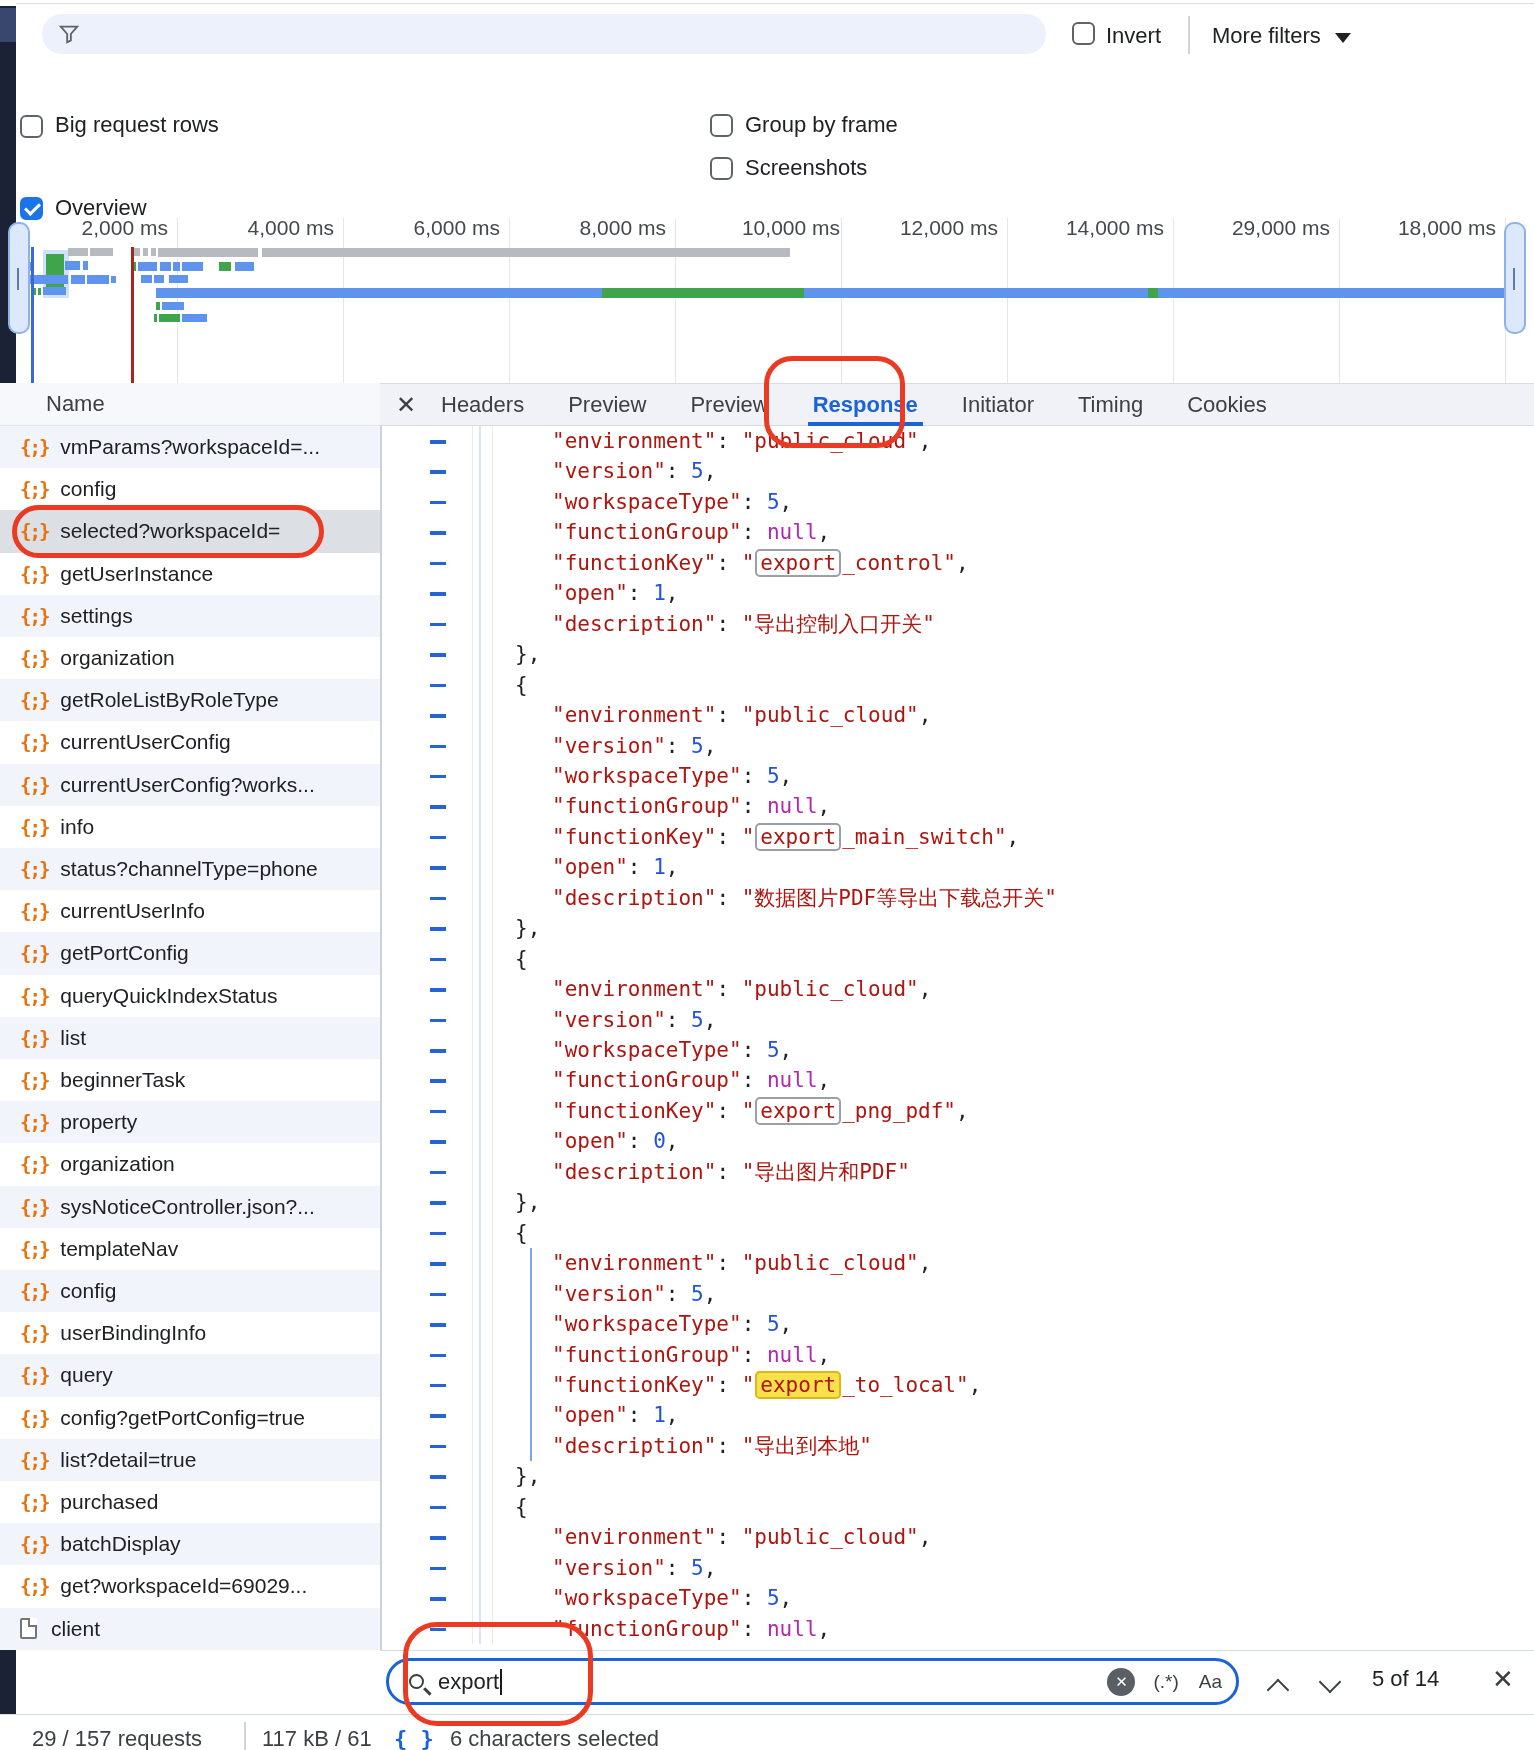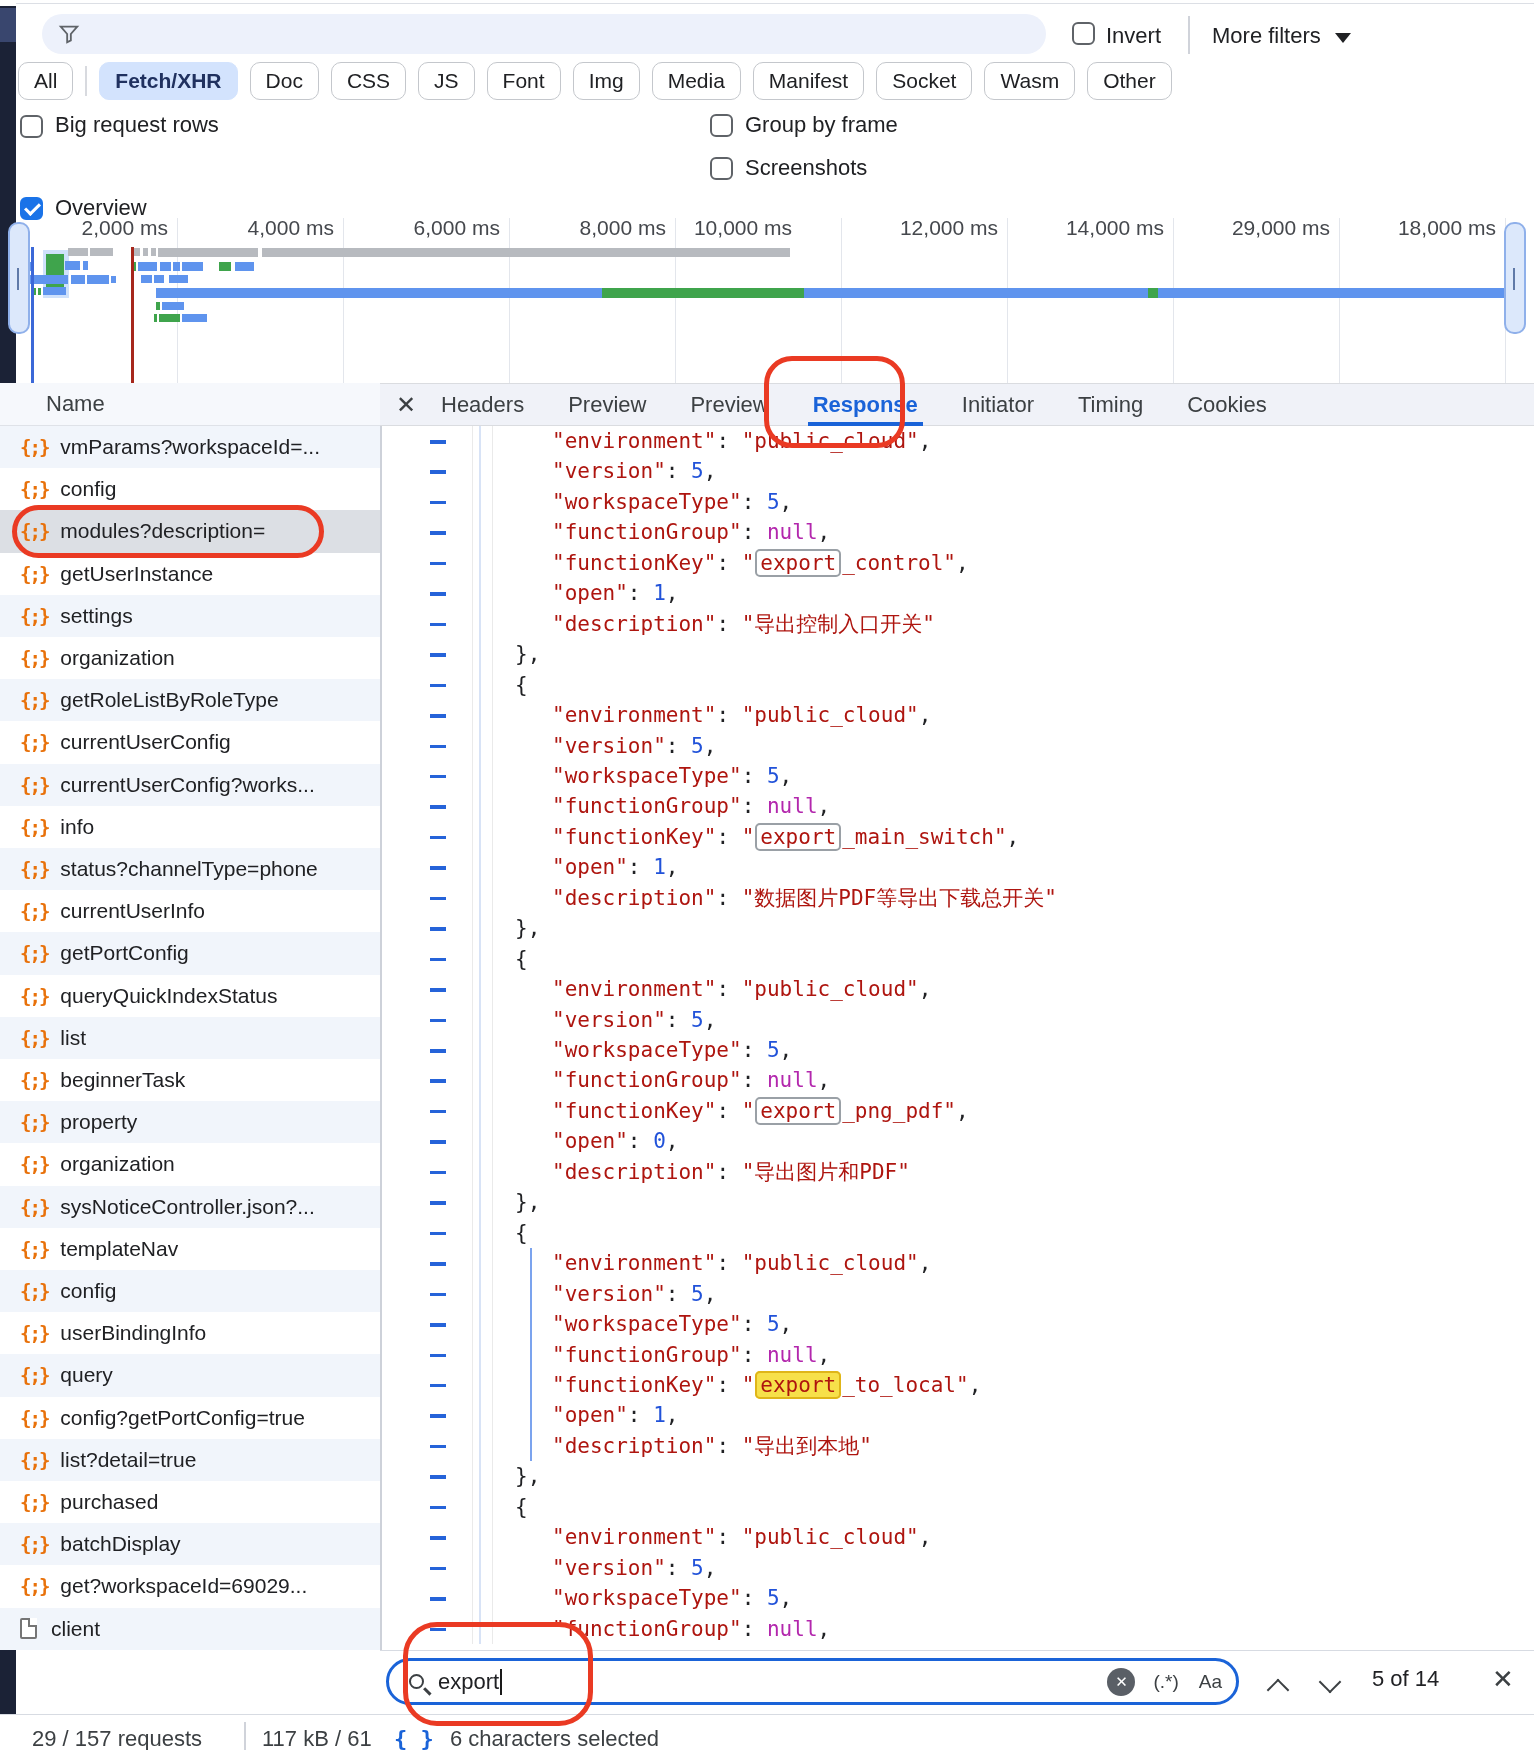--- a/index.html
+++ b/index.html
@@ -147,35 +147,20 @@
       <path d="M3 4 H21 L14 12 V19 L10 21 V12 Z"></path>
     </svg>
   </div>
   <div class="abs cb" id="invert-box"></div>
   <div class="abs opt-label" id="invert-label">Invert</div>
   <div class="abs" id="filters-divider"></div>
   <div class="abs opt-label" id="more-filters">
     <span>More filters</span><span class="caret-down"></span>
   </div>
 
-  <div class="abs" id="chips">
-      <div class="chip">All</div>
-      <div class="chip-divider"></div>
-      <div class="chip sel">Fetch/XHR</div>
-      <div class="chip">Doc</div>
-      <div class="chip">CSS</div>
-      <div class="chip">JS</div>
-      <div class="chip">Font</div>
-      <div class="chip">Img</div>
-      <div class="chip">Media</div>
-      <div class="chip">Manifest</div>
-      <div class="chip">Socket</div>
-      <div class="chip">Wasm</div>
-      <div class="chip">Other</div>
-    </div>
 
   <div class="abs opt-row" id="opt-big">
     <span class="cb" id="cb-big"></span>
     <span class="opt-label">Big request rows</span>
   </div>
   <div class="abs opt-row" id="opt-group">
     <span class="cb" id="cb-group"></span>
     <span class="opt-label">Group by frame</span>
   </div>
   <div class="abs opt-row" id="opt-overview">
@@ -197,21 +182,21 @@
         <div class="gridline" style="left: 1007px;"></div>
         <div class="gridline" style="left: 1173px;"></div>
         <div class="gridline" style="left: 1339px;"></div>
         <div class="gridline" style="left: 1505px;"></div>
       </div>
     <div id="tick-labels">
         <div class="tick-label" style="left: 168px;">2,000 ms</div>
         <div class="tick-label" style="left: 334px;">4,000 ms</div>
         <div class="tick-label" style="left: 500px;">6,000 ms</div>
         <div class="tick-label" style="left: 666px;">8,000 ms</div>
-        <div class="tick-label" style="left: 792px; text-align: center;">10,000 ms</div>
+        <div class="tick-label" style="left: 840px; text-align: center;">10,000 ms</div>
         <div class="tick-label" style="left: 998px;">12,000 ms</div>
         <div class="tick-label" style="left: 1164px;">14,000 ms</div>
         <div class="tick-label" style="left: 1330px;">29,000 ms</div>
         <div class="tick-label" style="left: 1496px;">18,000 ms</div>
       </div>
     <div id="bars">
         <div class="bar c-sel" style="left: 43px; top: 55px; width: 26px; height: 48px;"></div>
         <div class="bar c-green" style="left: 46px; top: 59px; width: 18px; height: 38px;"></div>
         <div class="bar c-green" style="left: 15px; top: 67px; width: 8px; height: 9px;"></div>
         <div class="bar c-blue" style="left: 26px; top: 67px; width: 5px; height: 9px;"></div>
@@ -265,21 +250,21 @@
       <div class="req-row alt" style="top: 0px;">
         <span class="json-ic">{;}</span>
         <span>vmParams?workspaceId=...</span>
       </div>
       <div class="req-row" style="top: 42.2px;">
         <span class="json-ic">{;}</span>
         <span>config</span>
       </div>
       <div class="req-row alt sel" style="top: 84.4px;">
         <span class="json-ic">{;}</span>
-        <span>modules?description=</span>
+        <span>selected?workspaceId=</span>
       </div>
       <div class="req-row" style="top: 126.6px;">
         <span class="json-ic">{;}</span>
         <span>getUserInstance</span>
       </div>
       <div class="req-row alt" style="top: 168.8px;">
         <span class="json-ic">{;}</span>
         <span>settings</span>
       </div>
       <div class="req-row" style="top: 211px;">

